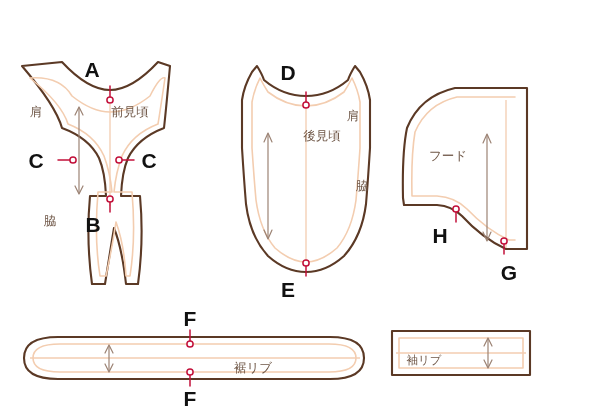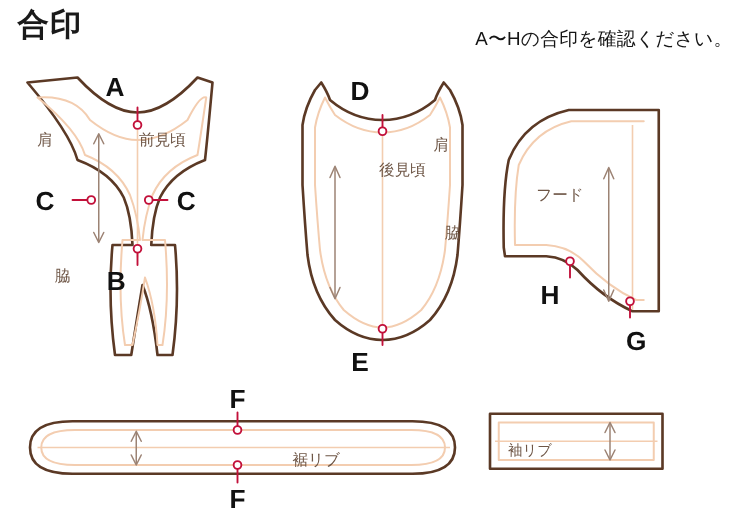--- a/index.html
+++ b/index.html
@@ -98,23 +98,21 @@
   }
   .piece-label.small {
     font-size: 11.5px;
   }
 </style>
 </head>
 <body>
 
 <div id="stage">
 
-  <div class="page-title">合印</div>
-
-  <div class="page-subtitle">A〜Hの合印を確認ください。</div>
+
 
   <svg id="pattern-svg" viewBox="0 0 600 420">
 
     <g>
 
       <path class="cut-line" d="M 22,66 L 62,62 Q 88,90 110,90 Q 132,90 158,62 L 170,66
                Q 166,110 164,128 Q 138,138 128,158 Q 122,172 121,196
                L 140,196 Q 144,240 138,284 L 126,284
                Q 122,248 114,228 Q 110,252 105,284 L 92,284
                Q 86,240 90,196 L 106,196

